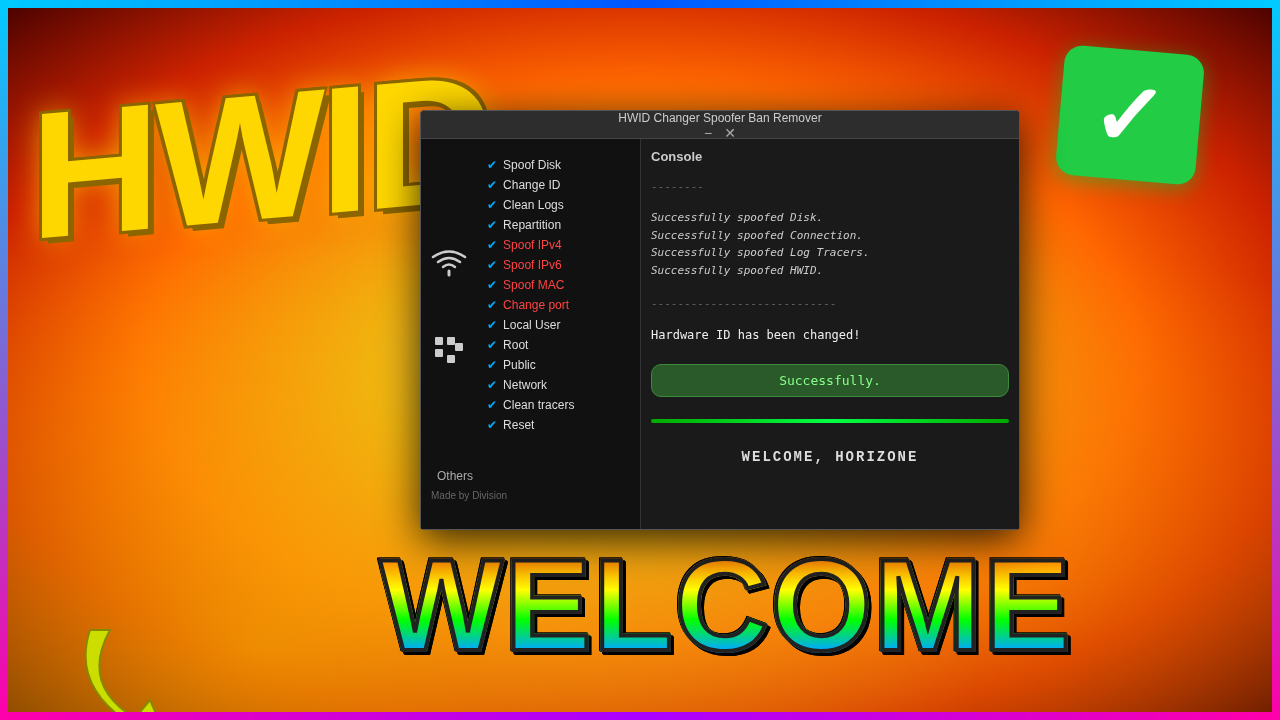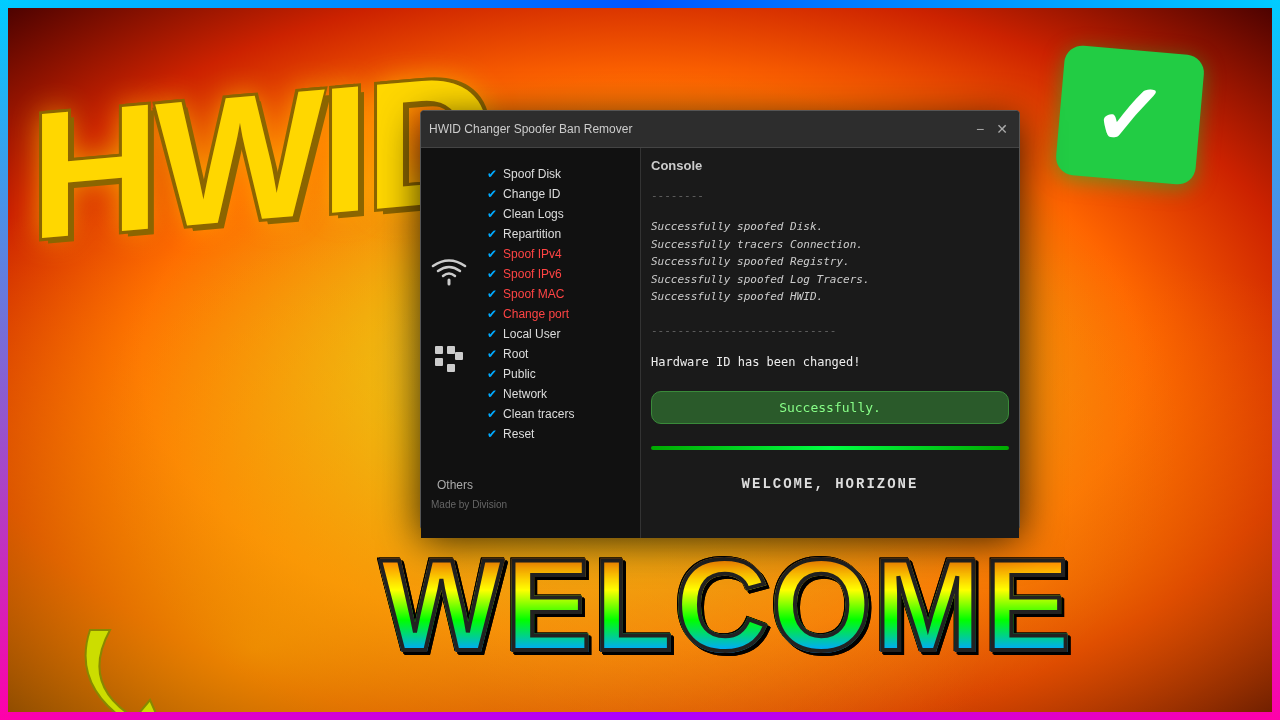--- a/index.html
+++ b/index.html
@@ -147,27 +147,28 @@
       height: 420px;
       background: #1a1a1a;
       border: 1px solid #555;
       border-radius: 4px;
       box-shadow: 0 10px 40px rgba(0,0,0,0.8);
       z-index: 8;
     }
 
     .title-bar {
       background: #2d2d2d;
-      height: 37px;
+      height: 28px;
       display: flex;
       align-items: center;
       justify-content: space-between;
       padding: 0 8px;
       border-radius: 4px 4px 0 0;
       border-bottom: 1px solid #444;
+      flex-direction: column;
     }
     .title-bar-title {
       color: #ccc;
       font-size: 12px;
     }
     .title-bar-controls {
       display: flex;
       gap: 6px;
     }
     .tb-btn {
@@ -444,22 +445,21 @@
         <div class="others-label">Others</div>
         <div class="made-by">Made by Division</div>
       </div>
     </div>
 
     <div class="right-panel">
       <div class="console-label">Console</div>
       <div class="console-divider">--------</div>
       <div class="console-output">
         <div>Successfully spoofed Disk.</div>
-        <div>Successfully tracers Connection.</div>
-        <div>Successfully spoofed Registry.</div>
+        <div>Successfully spoofed Connection.</div>
         <div>Successfully spoofed Log Tracers.</div>
         <div>Successfully spoofed HWID.</div>
       </div>
       <div class="console-divider2">----------------------------</div>
       <div class="hwid-changed">Hardware ID has been changed!</div>
       <div class="success-bar">Successfully.</div>
       <div class="green-line"></div>
       <div class="welcome-text">WELCOME, HORIZONE</div>
     </div>
   </div>

